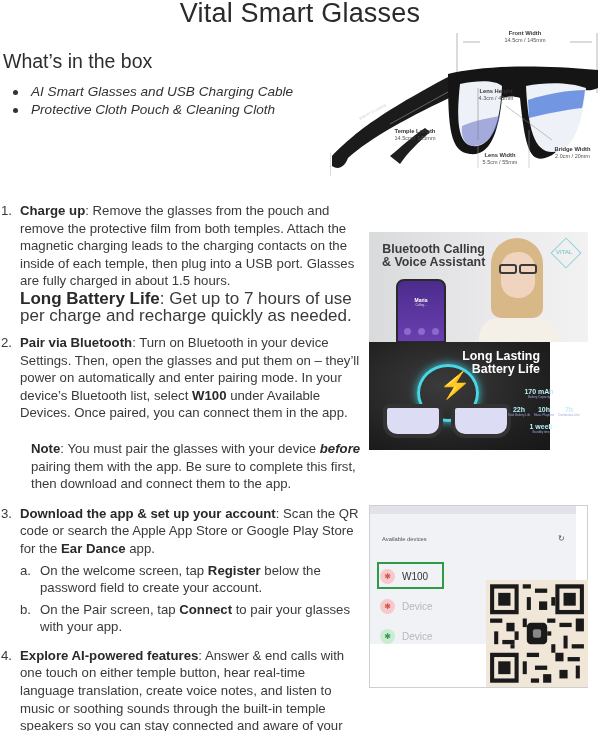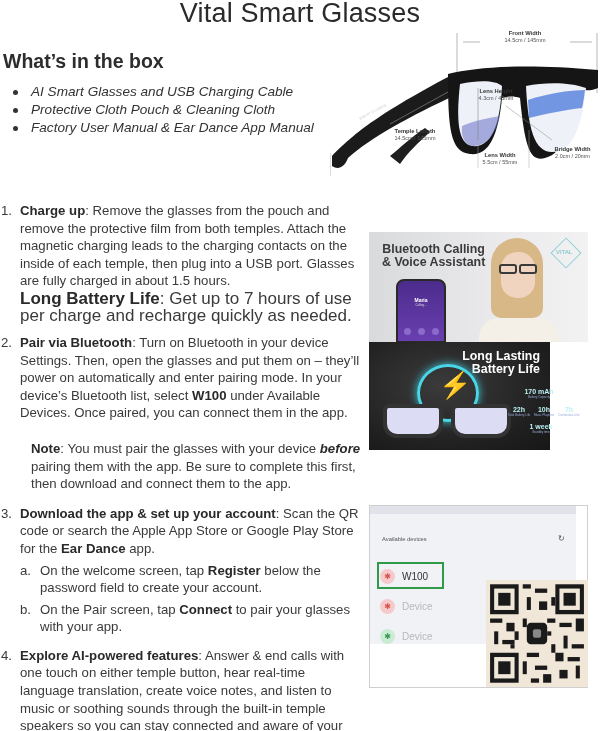--- a/index.html
+++ b/index.html
@@ -7,21 +7,21 @@
       width: 600px; height: 731px; background: #ffffff; overflow: hidden;
       font-family: "Liberation Sans", sans-serif; color: #3a3a3a;
     }
     .page { position: relative; width: 600px; height: 731px; }
 
     .title {
       position: absolute; left: 0; top: -2px; width: 600px; text-align: center;
       font-size: 27px; font-weight: 400; color: #2a2a2a; letter-spacing: 0.2px;
     }
     .h2 {
-      position: absolute; left: 3px; font-size: 19.5px; font-weight: 700; color: #2d2d2d;
+      position: absolute; left: 3px; font-size: 19.5px; font-weight: 400; color: #2d2d2d;
     }
     .h2.box { top: 50px; }
     .h2.more { top: 172px; }
 
     ul.box-list { position: absolute; left: 12px; top: 83px; list-style: none; font-style: italic; }
     ul.box-list li {
       position: relative; padding-left: 19px; font-size: 13.6px; line-height: 18px; color: #333;
     }
     ul.box-list li::before {
       content: ""; position: absolute; left: 1px; top: 7px; width: 5px; height: 5px;
@@ -88,21 +88,20 @@
 <body>
 
 <div class="page">
 
   <div class="title">Vital Smart Glasses</div>
 
   <div class="h2 box">What’s in the box</div>
   <ul class="box-list">
     <li>AI Smart Glasses and USB Charging Cable</li>
     <li>Protective Cloth Pouch &amp; Cleaning Cloth</li>
-    <li>Factory User Manual &amp; Ear Dance App Manual</li>
   </ul>
 
   <div class="diagram">
     <svg width="270" height="148" viewBox="0 0 270 148">
 
       <line x1="127" y1="5" x2="127" y2="60" stroke="#888" stroke-width="0.6"></line>
       <line x1="267" y1="5" x2="267" y2="65" stroke="#888" stroke-width="0.6"></line>
       <line x1="133" y1="14" x2="150" y2="14" stroke="#888" stroke-width="0.6"></line>
       <line x1="240" y1="14" x2="262" y2="14" stroke="#888" stroke-width="0.6"></line>
       <line x1="0" y1="148" x2="0" y2="125" stroke="#888" stroke-width="0.6"></line>

